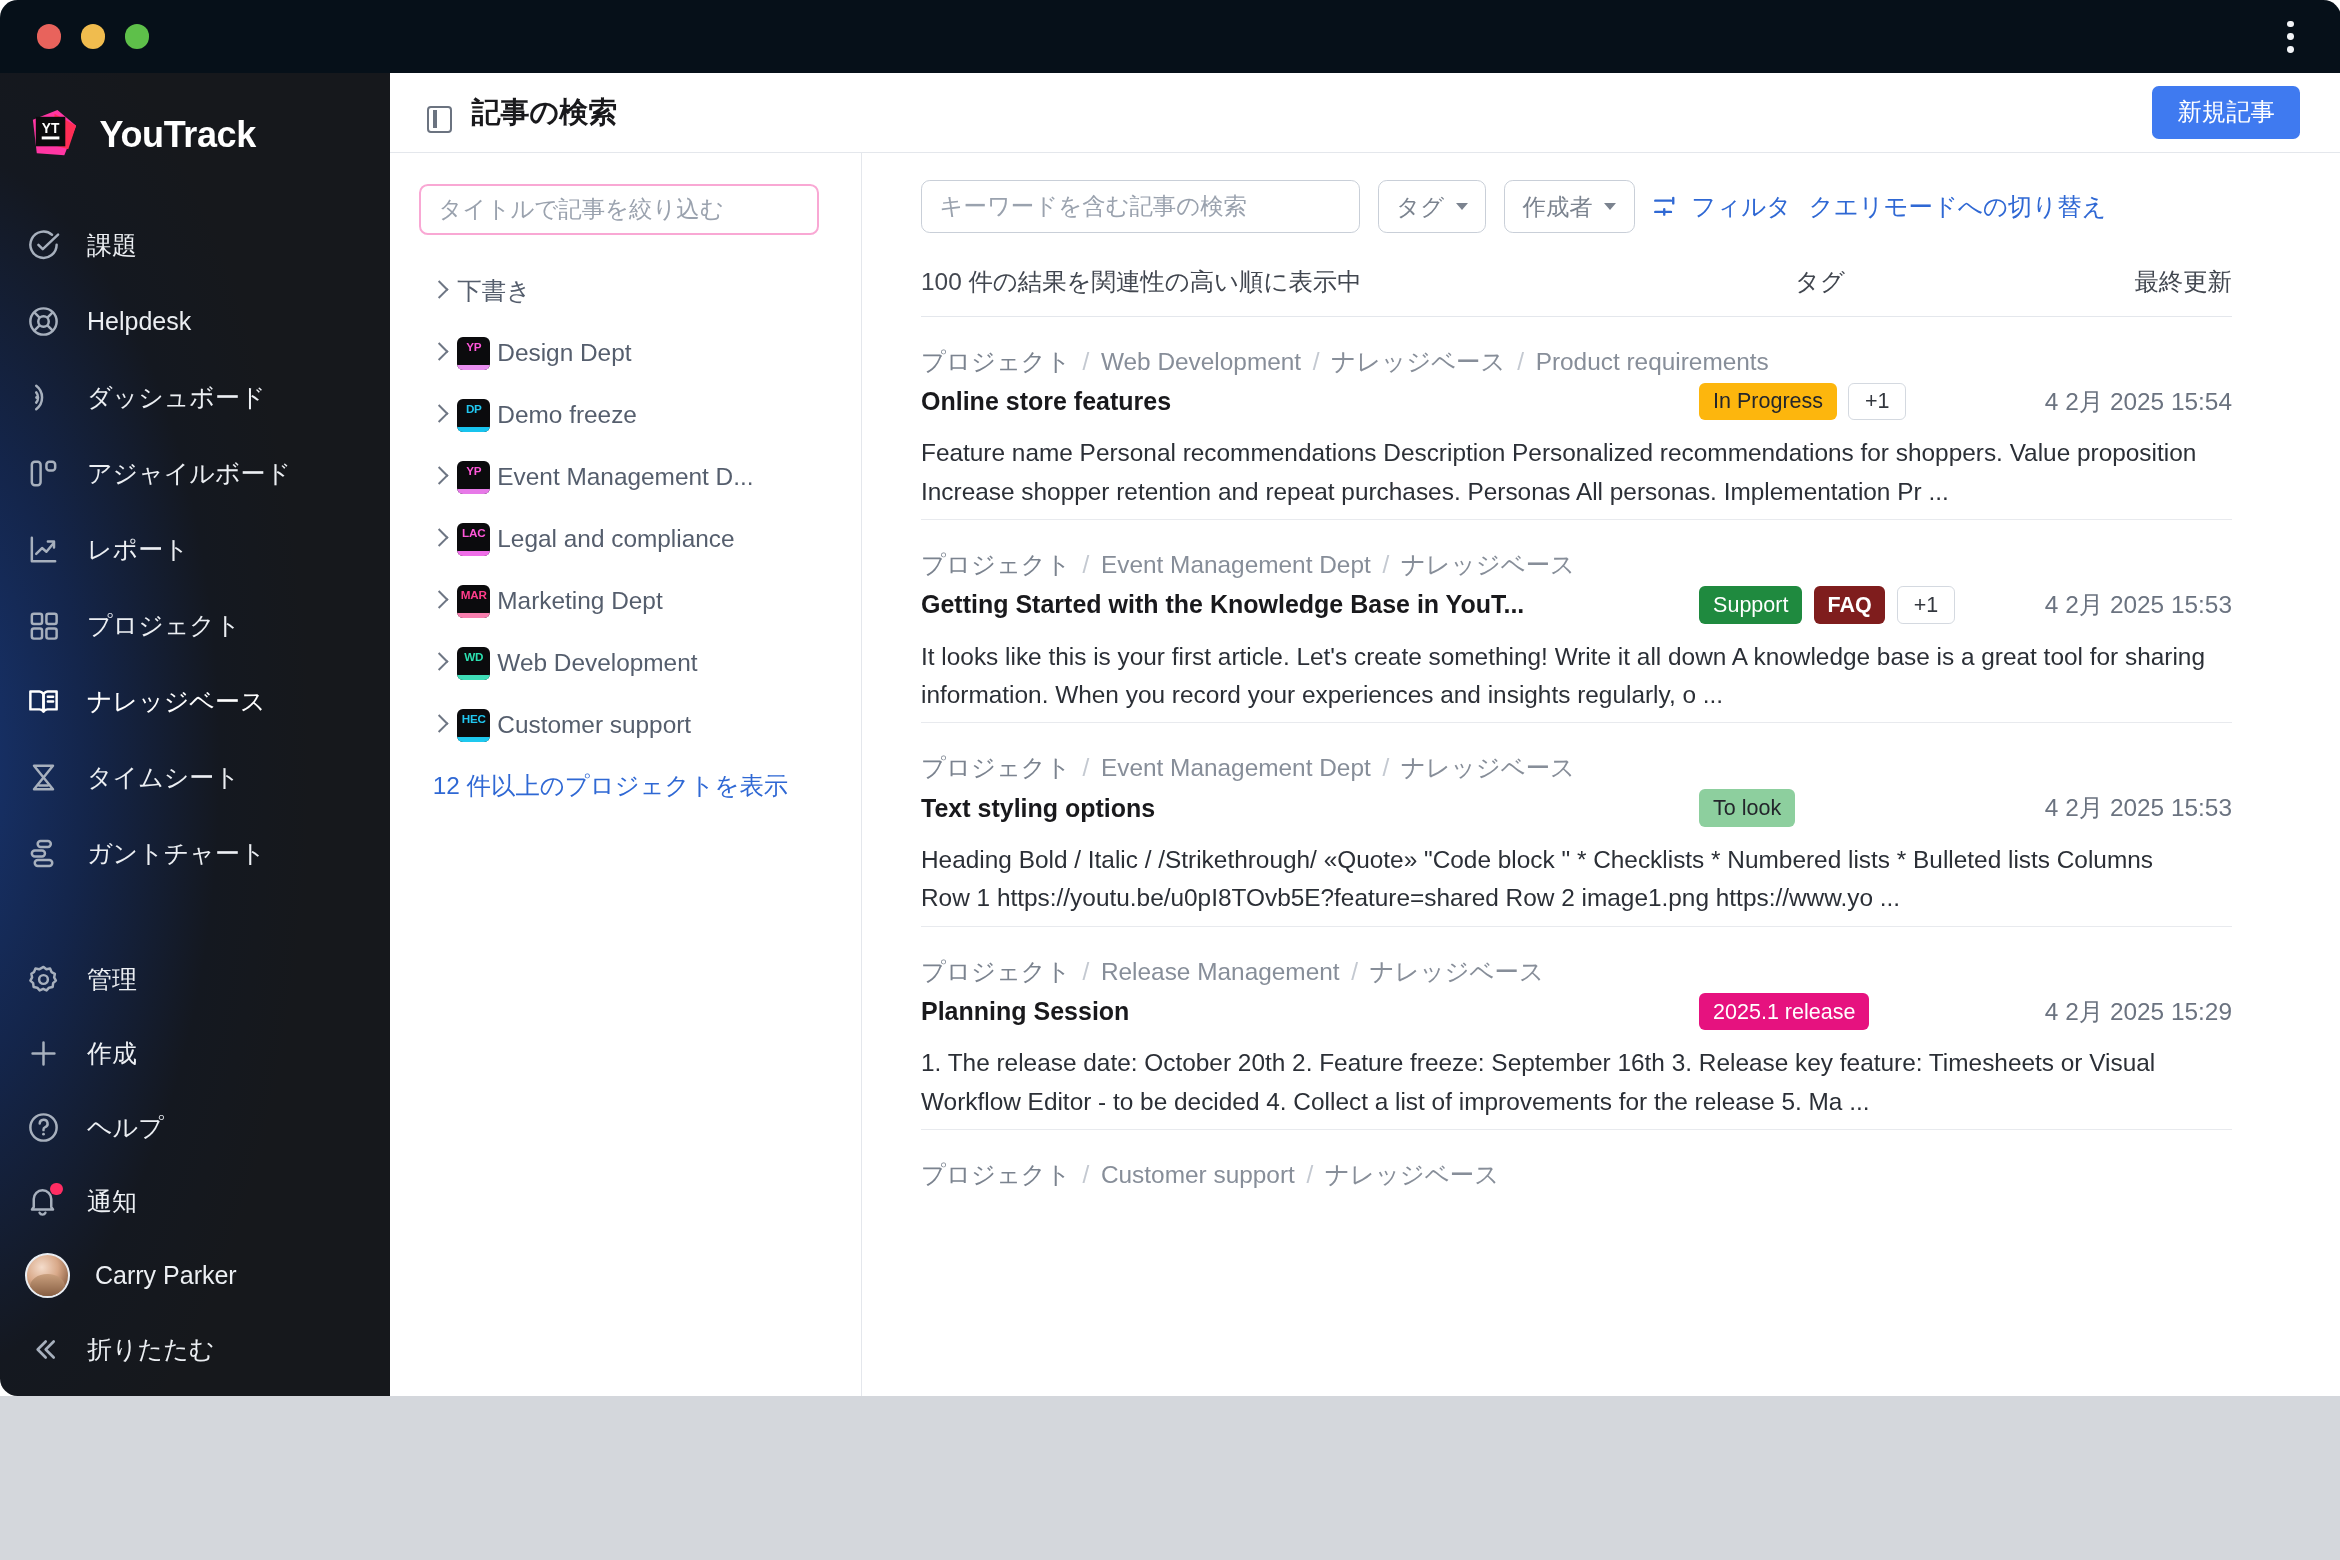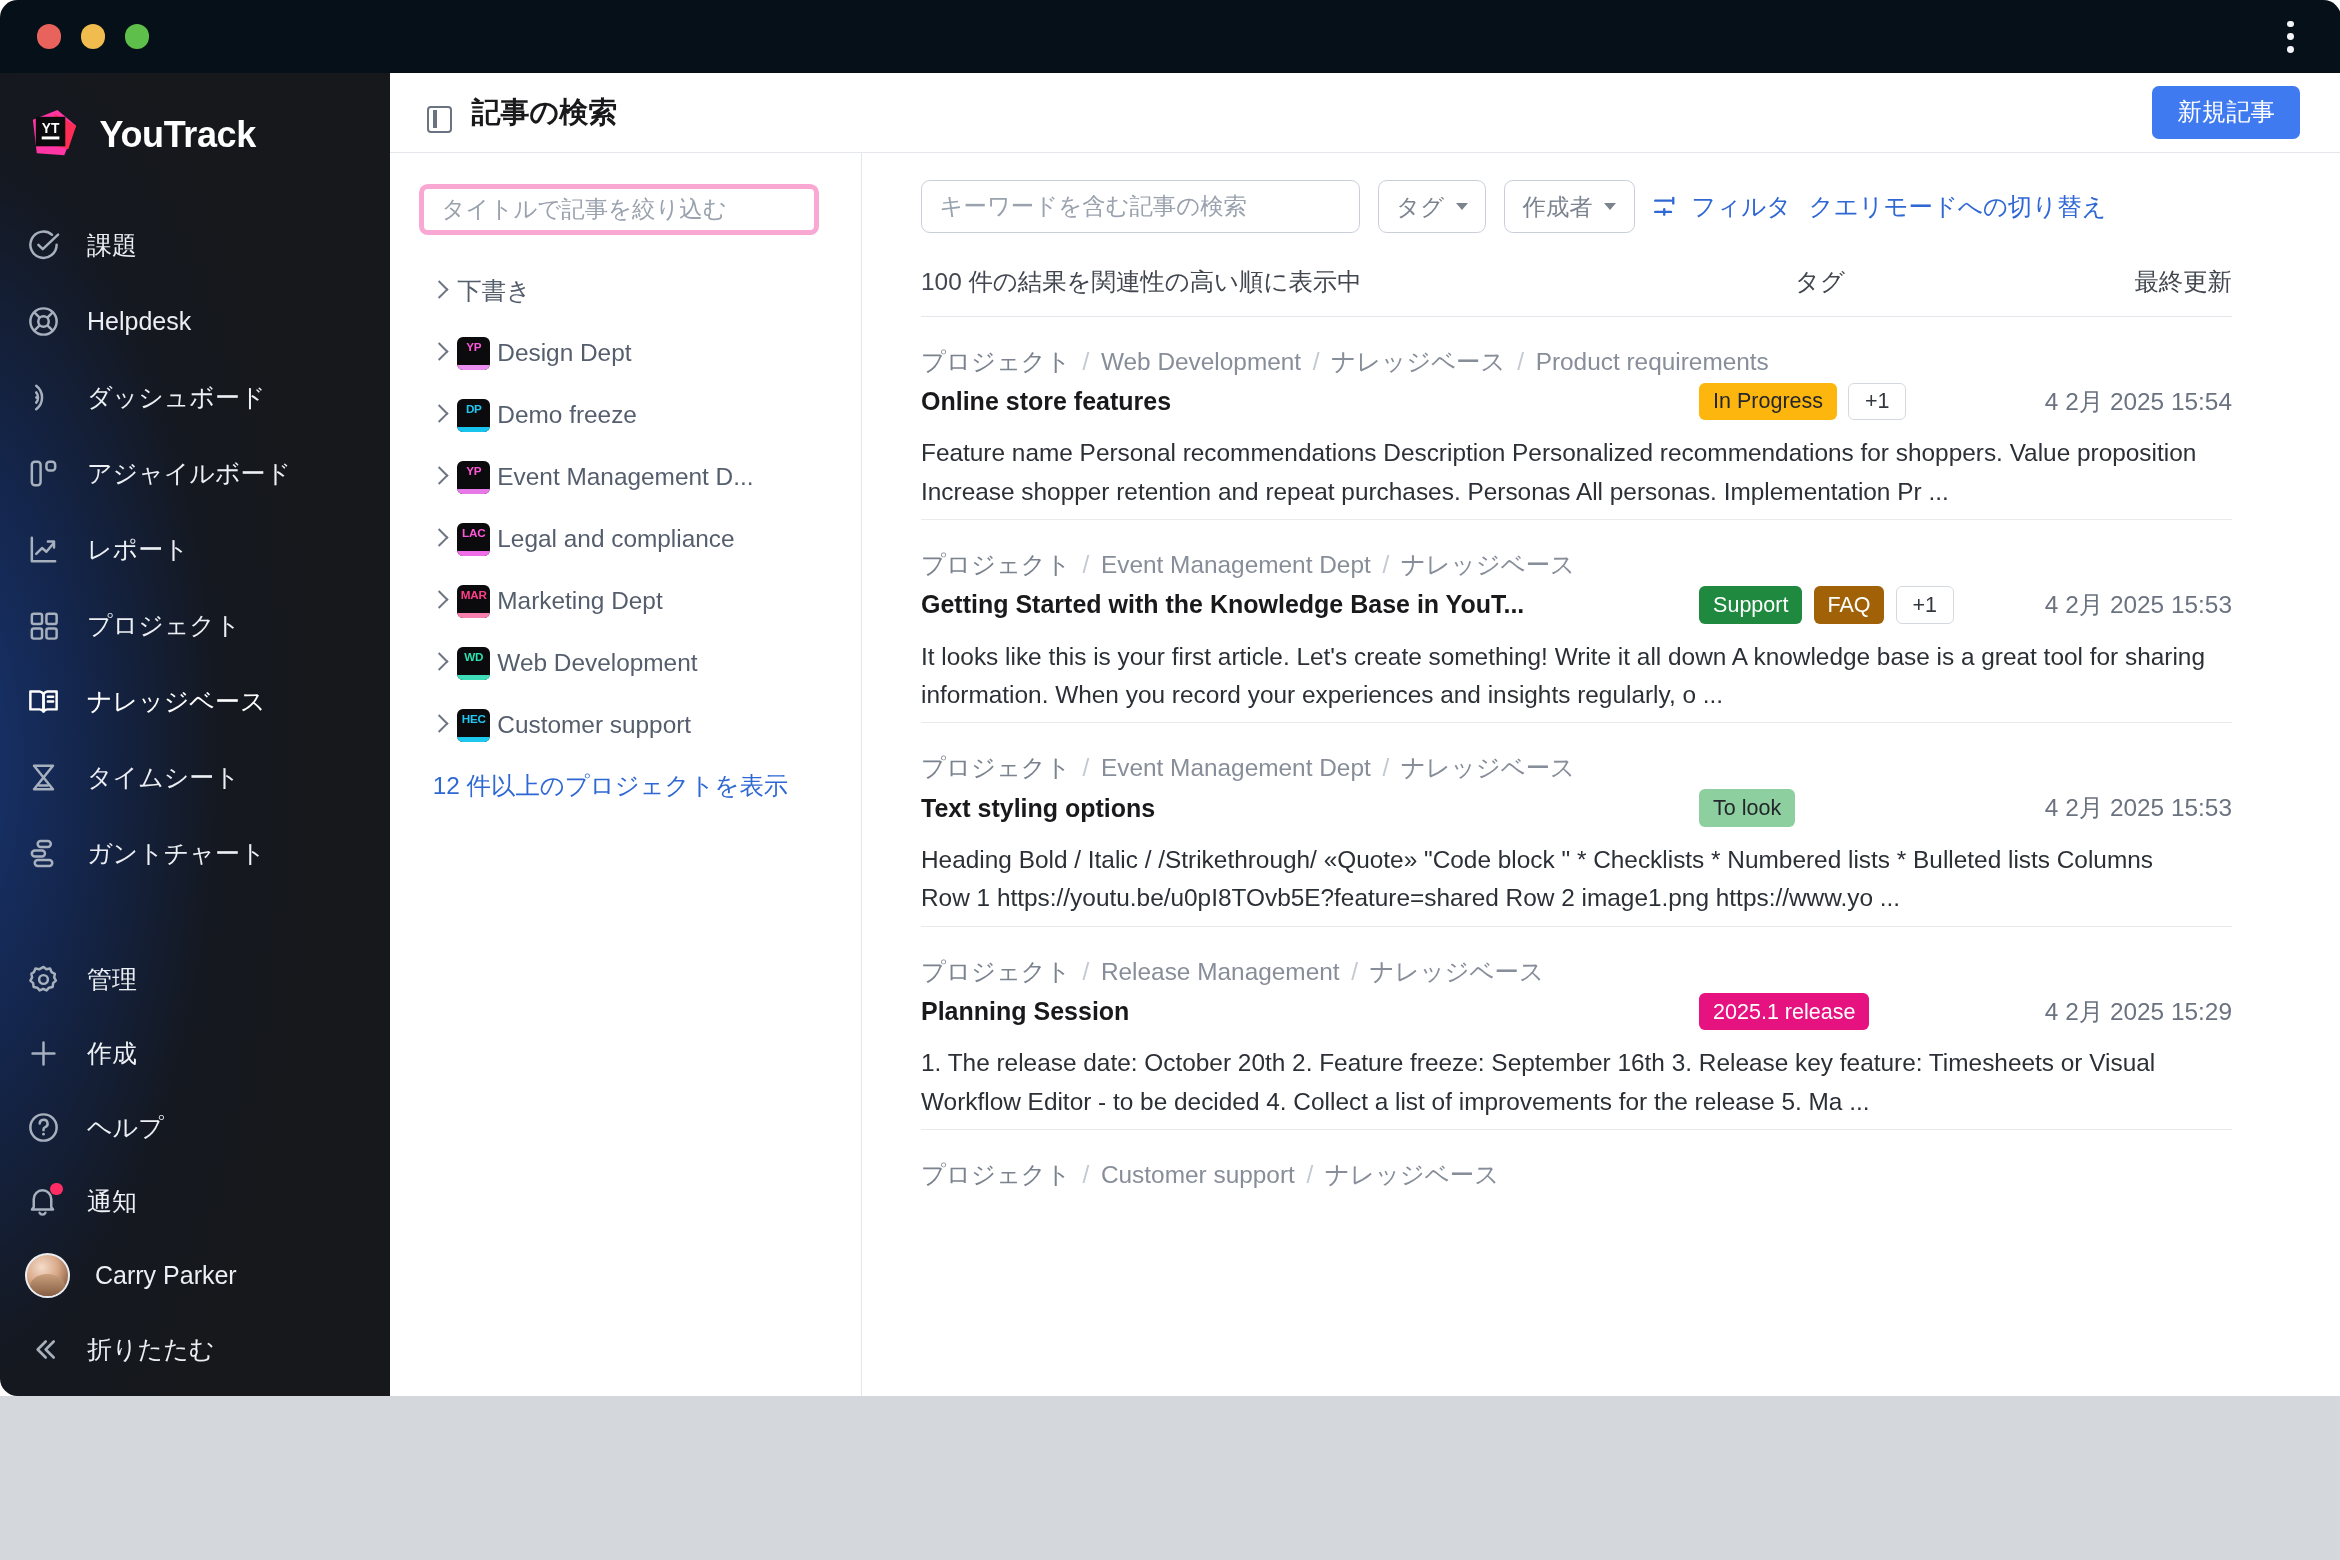--- a/index.html
+++ b/index.html
@@ -115,21 +115,21 @@
 
   .content { flex: 1 1 auto; display: flex; min-height: 0; }
 
   
   .treepanel {
     width: 472px; flex: 0 0 472px;
     border-right: 1px solid #e4e7ec;
     padding: 31px 25px 0 29px; overflow: hidden;
   }
   .tree-filter {
-    width: 400px; height: 51px; border: 5px solid #f9a8d4; border-radius: 8.8px;
+    width: 400px; height: 51px; border: 2px solid #f9a8d4; border-radius: 8.8px;
     font-size: 23.4px; color: #16181c; font-family: inherit;
     padding: 0 17.6px; outline: none; background: #fff;
   }
   .tree-filter::placeholder { color: #9aa2ae; }
   .tree { margin-top: 25px; display: flex; flex-direction: column; }
   .treeitem {
     display: flex; align-items: center; gap: 7px;
     height: 62px; cursor: pointer; color: #555e6d; font-size: 24.4px;
     padding-left: 9.8px;
   }
@@ -568,21 +568,21 @@
               <span class="crumb lead">プロジェクト</span>
               <span class="sep">/</span>
               <span class="crumb">Event Management Dept</span>
               <span class="sep">/</span>
               <span class="crumb">ナレッジベース</span>
             </div>
             <div class="title-row">
               <span class="r-title">Getting Started with the Knowledge Base in YouT...</span>
               <span class="tagcell">
                 <span class="tag" style="background:#1f8a3f;color:#ffffff;">Support</span>
-                <span class="tag" style="background:#a16207;color:#ffffff;">FAQ</span>
+                <span class="tag" style="background:#7f1d1d;color:#ffffff;font-weight:bold;">FAQ</span>
                 <span class="tag more">+1</span>
               </span>
               <span class="datecell">4 2月 2025 15:53</span>
             </div>
             <p class="snippet">It looks like this is your first article. Let's create something! Write it all down A knowledge base is a great tool for sharing information. When you record your experiences and insights regularly, o ...</p>
           </article>
 
           <article class="result">
             <div class="breadcrumb">
               <span class="crumb lead">プロジェクト</span>

